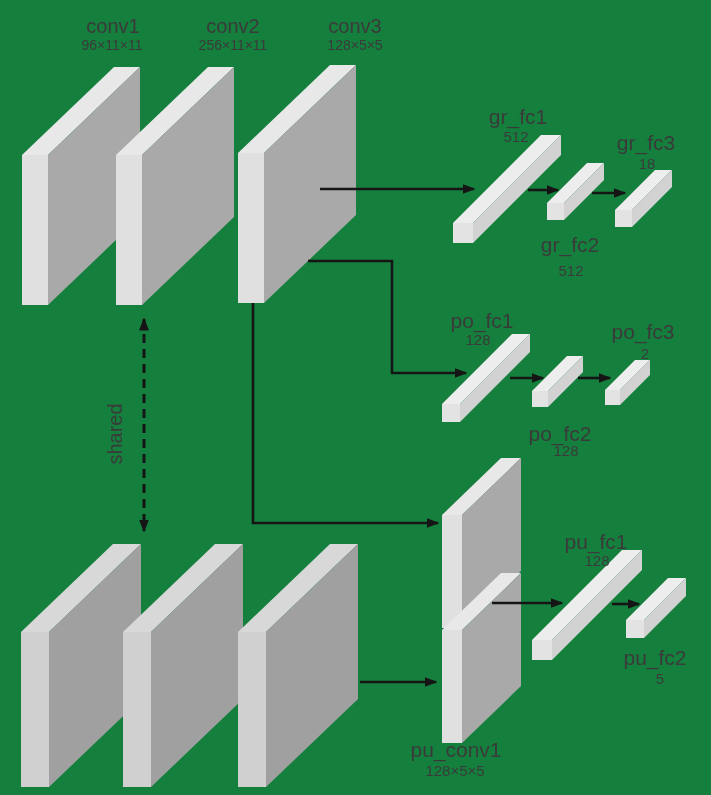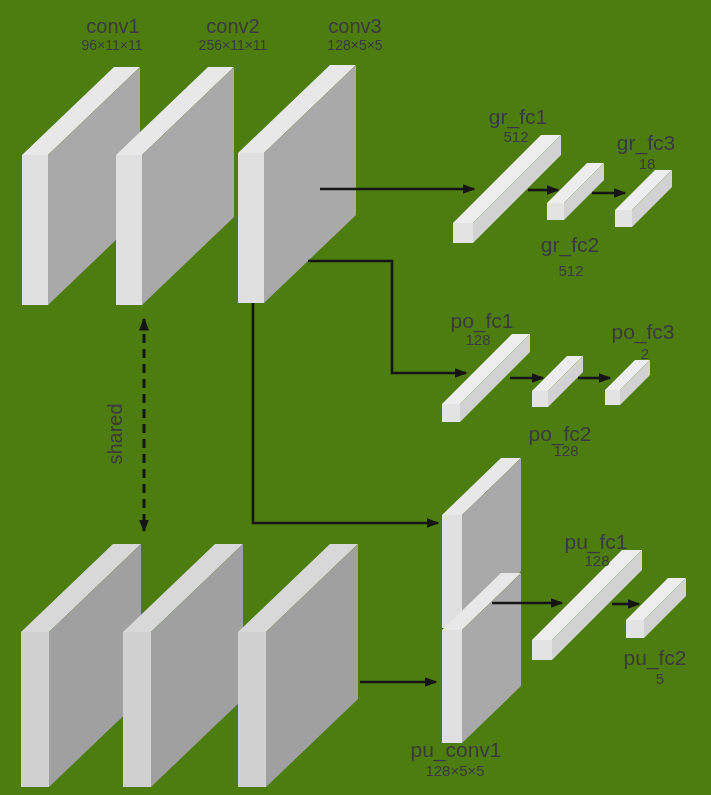--- a/index.html
+++ b/index.html
@@ -1,16 +1,16 @@
 <!DOCTYPE html>
 <html><head>
 <meta charset="utf-8">
 <style>
   html,body{margin:0;padding:0;background:#ffffff;}
-  .canvas{position:relative;width:711px;height:795px;background:#4d7c0f;overflow:hidden;}
+  .canvas{position:relative;width:711px;height:795px;background:#15803d;overflow:hidden;}
   svg{display:block;}
   svg text{font-family:"Liberation Sans",sans-serif;fill:#3a3a3a;}
   .layer-name{font-size:20px;}
   .layer-dims{font-size:14px;}
   .fc-name{font-size:21px;}
   .fc-num{font-size:15px;}
   .shared-text{font-size:20px;}
   .ln{stroke:#151515;stroke-width:2.6;fill:none;}
   .ln-dash{stroke:#151515;stroke-width:3;fill:none;stroke-dasharray:9 6;}
 </style>

